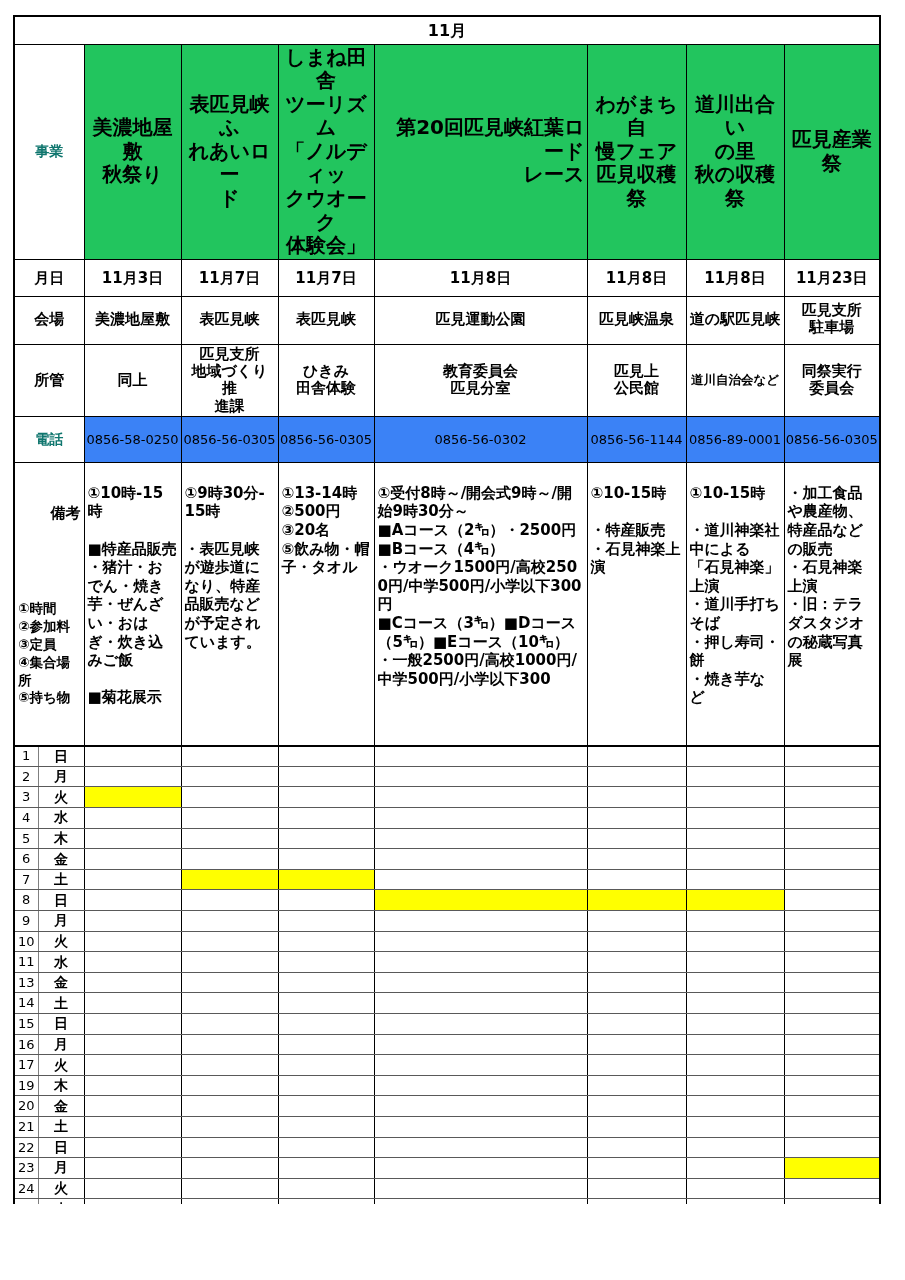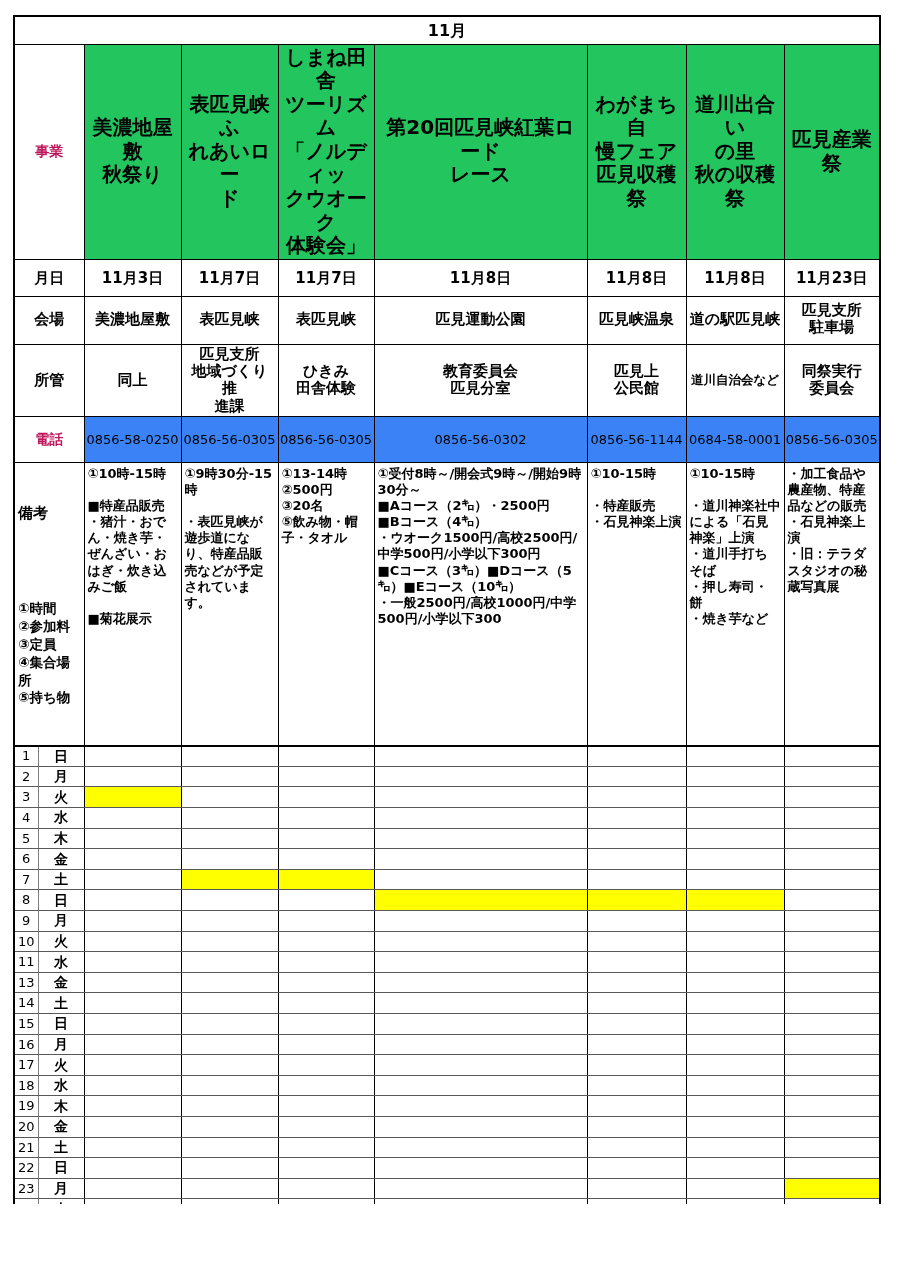--- a/index.html
+++ b/index.html
@@ -26,31 +26,31 @@
   }
   .r-title{height:28px;}
   .r-event{height:135px;}
   .r-date{height:37px;}
   .r-venue{height:48px;font-family:Liberation Mono, monospace;}
   .r-dept{height:52px;}
   .r-phone{height:46px;}
   .r-notes{height:210px;}
   td.title-cell{font-size:16px;}
   td.lab{font-size:14px;}
-  .red{color:#be185d;}
+  .red{color:#0f766e;}
   td.ev-name{background:#22c55e;font-size:20px;line-height:1.18;padding:1px 2px;}
-  td.ev-name.left{text-align:center;}
+  td.ev-name.left{text-align:right;}
   .r-date td{font-size:15px;}
   .r-venue td,.r-dept td{font-size:15px;line-height:1.15;}
   .r-dept td:nth-child(7){font-size:12.5px;}
   .r-phone td{background:#3b82f6;font-size:13px;font-weight:400;white-space:nowrap;padding:1px 0;}
   .r-phone td.lab{background:#ffffff;font-weight:700;font-size:14px;}
-  .r-notes td{vertical-align:top;text-align:left;font-size:13px;line-height:1.24;padding:3px 3px;}
+  .r-notes td{vertical-align:top;text-align:left;font-size:15px;line-height:1.24;padding:21px 3px;}
   .r-notes td.lab{font-size:13.5px;padding:4px 3px;}
-  .biko-title{text-align:left;font-size:15px;margin:4px 0 0 0;}
+  .biko-title{text-align:right;font-size:15px;margin:4px 0 0 0;}
   .legend{margin-top:44px;line-height:1.32;text-align:left;}
   #cal tr{height:20.6px;}
   #cal td{padding:0 2px;border-top-color:#595959;border-bottom-color:#595959;}
   #cal tr:first-child td{border-top:2.5px solid #000;}
   td.num{font-size:13px;font-weight:400;border-right-color:#7f7f7f;padding:0;}
   td.wd{font-size:14px;padding:0;}
   td.hl{background:#ffff00;}
 </style>
 </head>
 <body>
@@ -131,21 +131,21 @@
           <td>同祭実行
 委員会</td>
         </tr>
       <tr class="r-phone" id="row-phone">
         <td colspan="2" class="lab red">電話</td>
       <td>0856-58-0250</td>
           <td>0856-56-0305</td>
           <td>0856-56-0305</td>
           <td>0856-56-0302</td>
           <td>0856-56-1144</td>
-          <td>0684-58-0001</td>
+          <td>0856-89-0001</td>
           <td>0856-56-0305</td>
         </tr>
       <tr class="r-notes" id="row-notes">
         <td colspan="2" class="lab">
           <div class="biko-title">備考</div>
           <div class="legend" id="legend"><div>①時間</div><div>②参加料</div><div>③定員</div><div>④集合場所</div><div>⑤持ち物</div></div>
         </td>
       <td>①10時-15時
 
 ■特産品販売
@@ -351,31 +351,20 @@
           <td class="wd">火</td>
           <td></td>
           <td></td>
           <td></td>
           <td></td>
           <td></td>
           <td></td>
           <td></td>
         </tr>
         <tr>
-          <td class="num">18</td>
-          <td class="wd">水</td>
-          <td></td>
-          <td></td>
-          <td></td>
-          <td></td>
-          <td></td>
-          <td></td>
-          <td></td>
-        </tr>
-        <tr>
           <td class="num">19</td>
           <td class="wd">木</td>
           <td></td>
           <td></td>
           <td></td>
           <td></td>
           <td></td>
           <td></td>
           <td></td>
         </tr>

